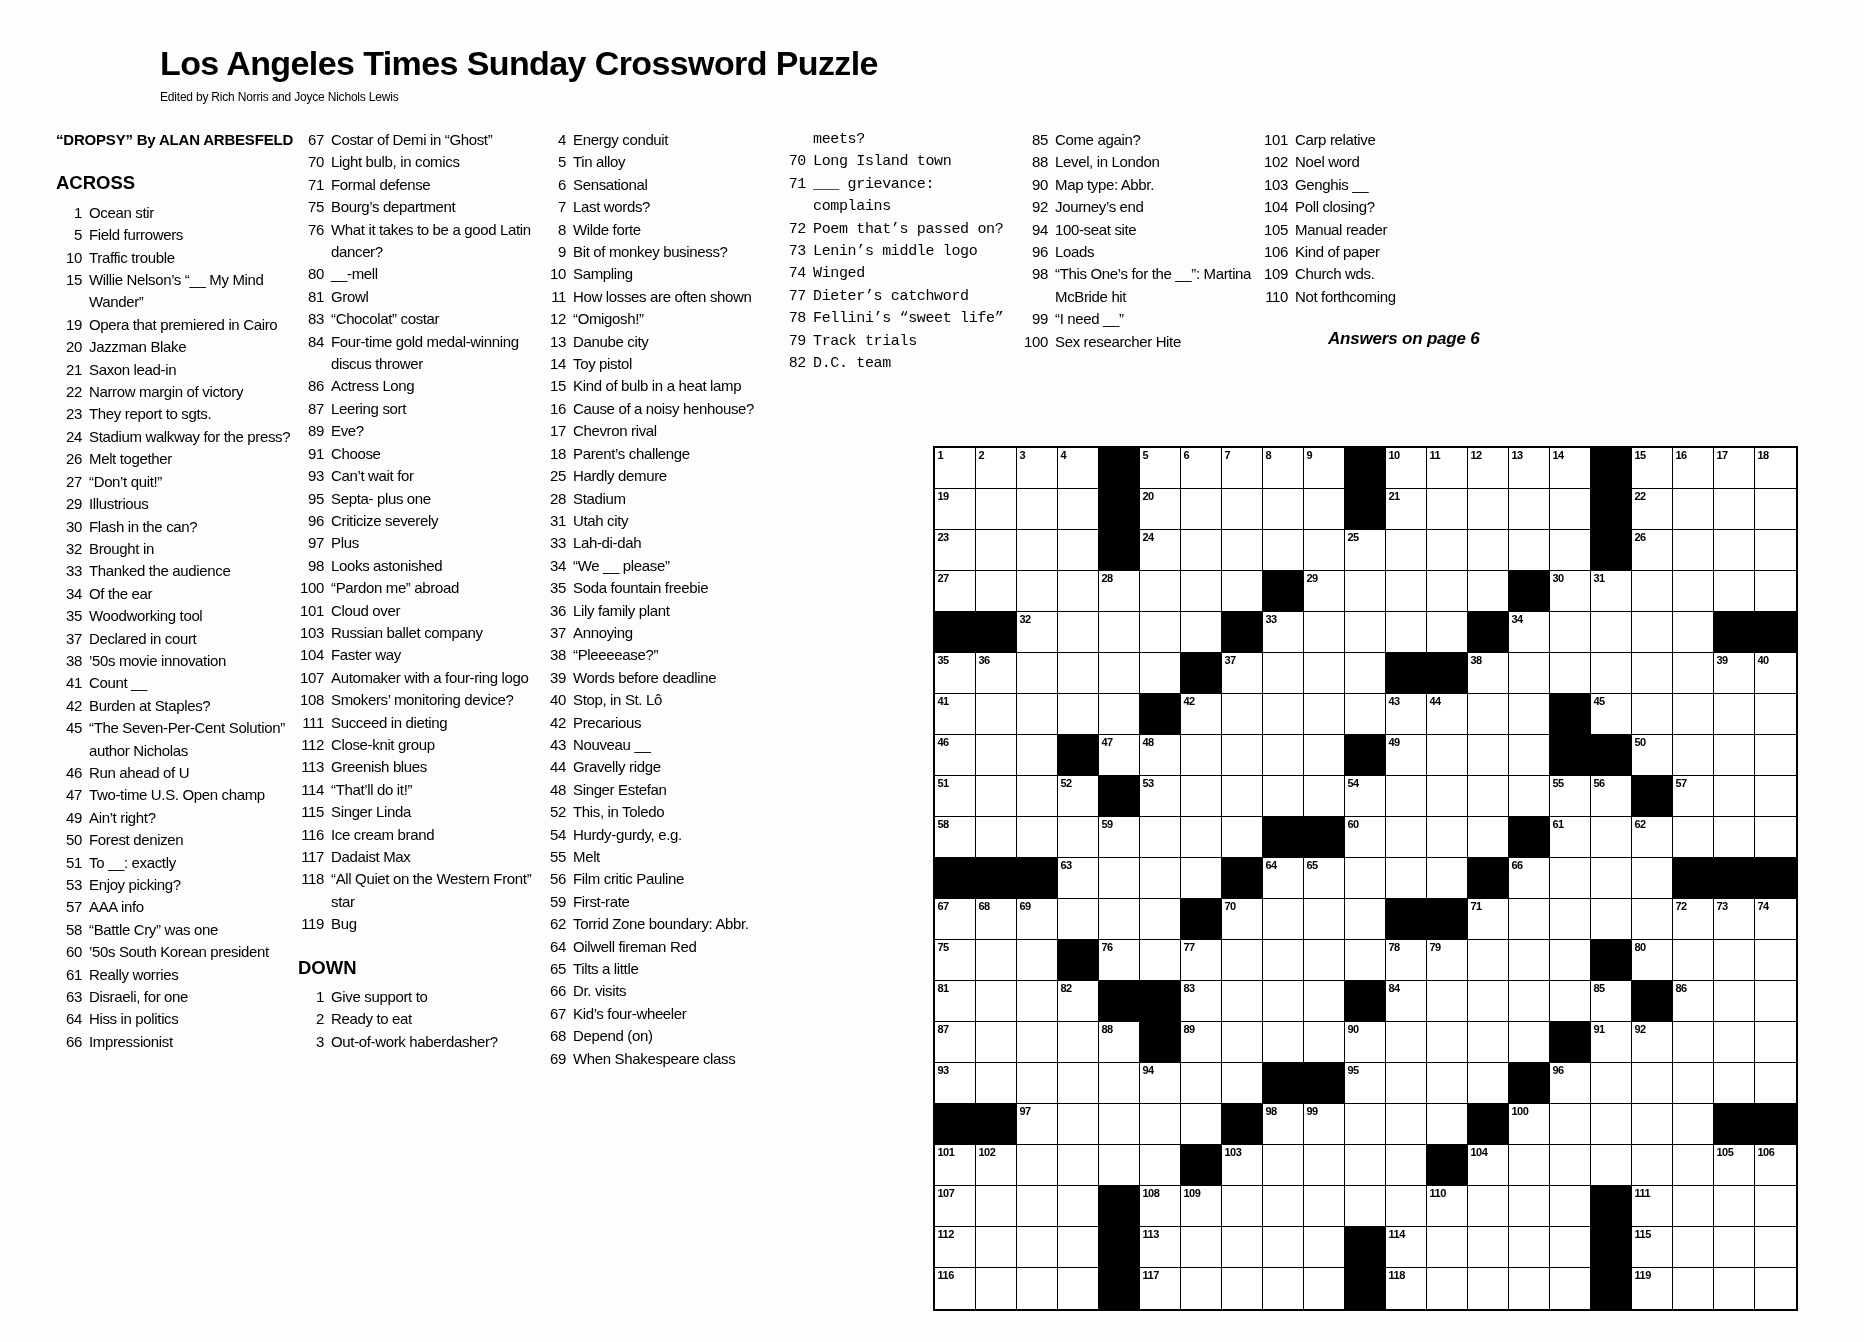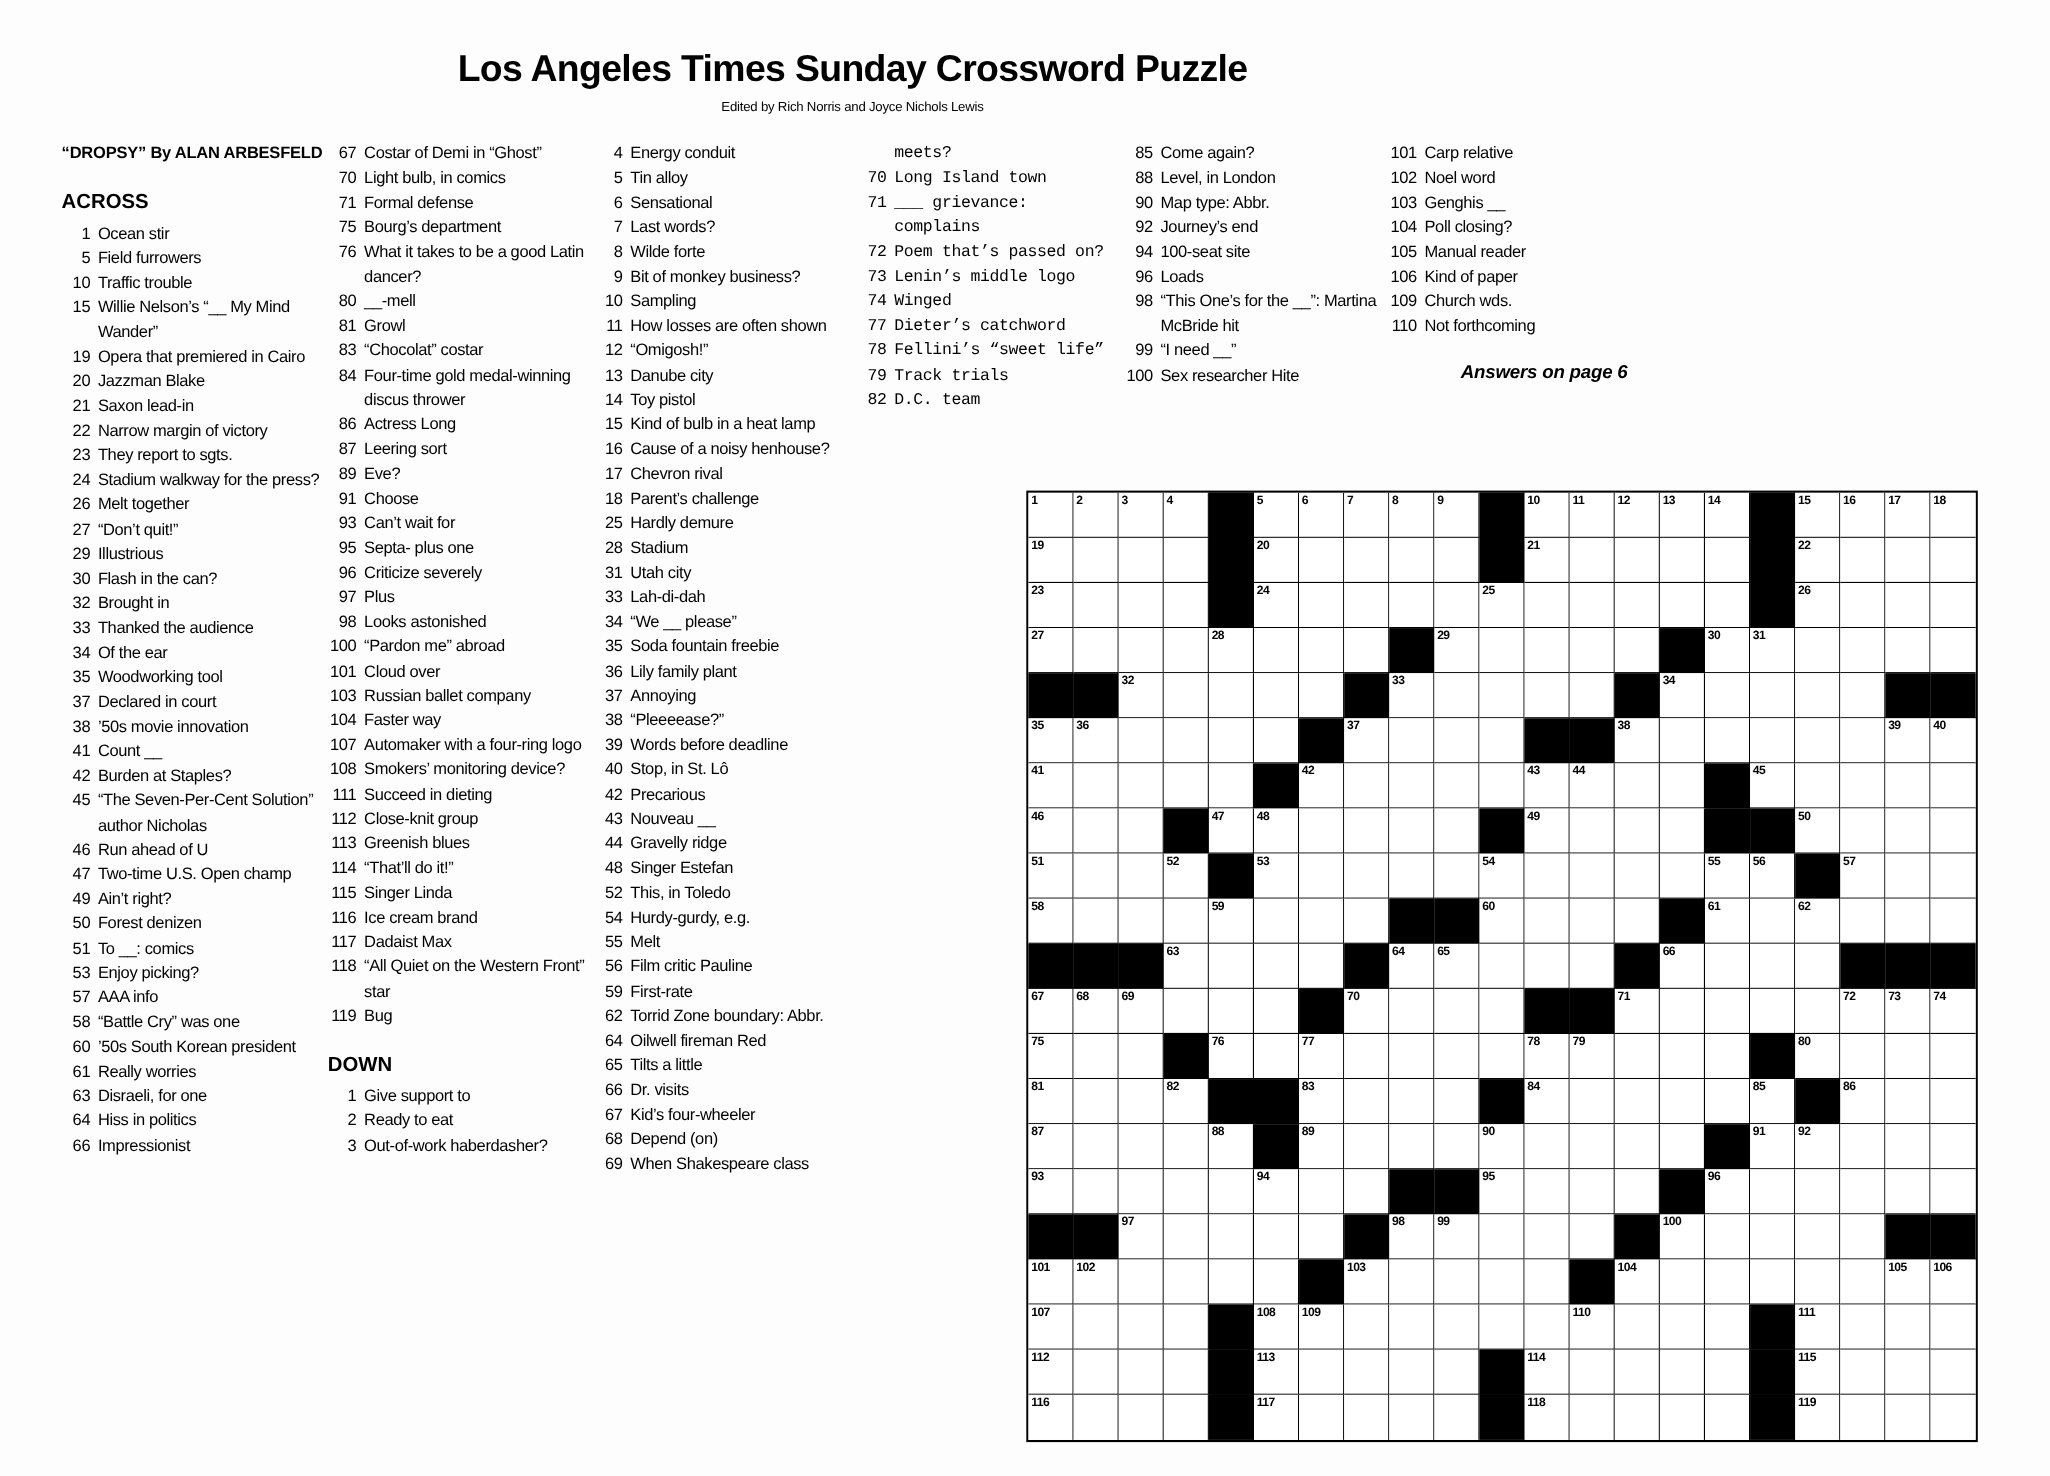--- a/index.html
+++ b/index.html
@@ -1,21 +1,21 @@
 <!DOCTYPE html>
 <html><head>
 <meta charset="utf-8">
 <style>
   html,body{margin:0;padding:0;}
   body{
     width:1864px;height:1342px;position:relative;overflow:hidden;
     background:#fdfdfd;color:#000;
     font-family:"Liberation Sans",sans-serif;
   }
-  .page-header{position:absolute;left:160px;top:44px;width:1230px;text-align:center;}
+  .page-header{position:absolute;left:160px;top:44px;width:1230px;}
   .title{font-size:34px;font-weight:700;letter-spacing:-0.6px;}
   .subtitle{font-size:12px;margin-top:7px;letter-spacing:-0.2px;}
 
   .clue-col{position:absolute;top:129px;font-size:15px;line-height:22.4px;letter-spacing:-0.35px;}
   .byline{font-weight:700;font-size:15px;letter-spacing:-0.2px;margin-bottom:21px;white-space:nowrap;}
   .list-header{font-weight:700;font-size:18.5px;letter-spacing:0;margin:0 0 7px 0;}
   .list-header.gap-above{margin-top:21px;}
   .clue{display:flex;align-items:flex-start;}
   .clue .cnum{flex:0 0 26px;text-align:right;padding-right:7px;}
   .clue .ctext{flex:1 1 auto;}
@@ -157,21 +157,21 @@
       <div class="clue">
         <span class="cnum">49</span>
         <span class="ctext">Ain’t right?</span>
       </div>
       <div class="clue">
         <span class="cnum">50</span>
         <span class="ctext">Forest denizen</span>
       </div>
       <div class="clue">
         <span class="cnum">51</span>
-        <span class="ctext">To __: comics</span>
+        <span class="ctext">To __: exactly</span>
       </div>
       <div class="clue">
         <span class="cnum">53</span>
         <span class="ctext">Enjoy picking?</span>
       </div>
       <div class="clue">
         <span class="cnum">57</span>
         <span class="ctext">AAA info</span>
       </div>
       <div class="clue">

